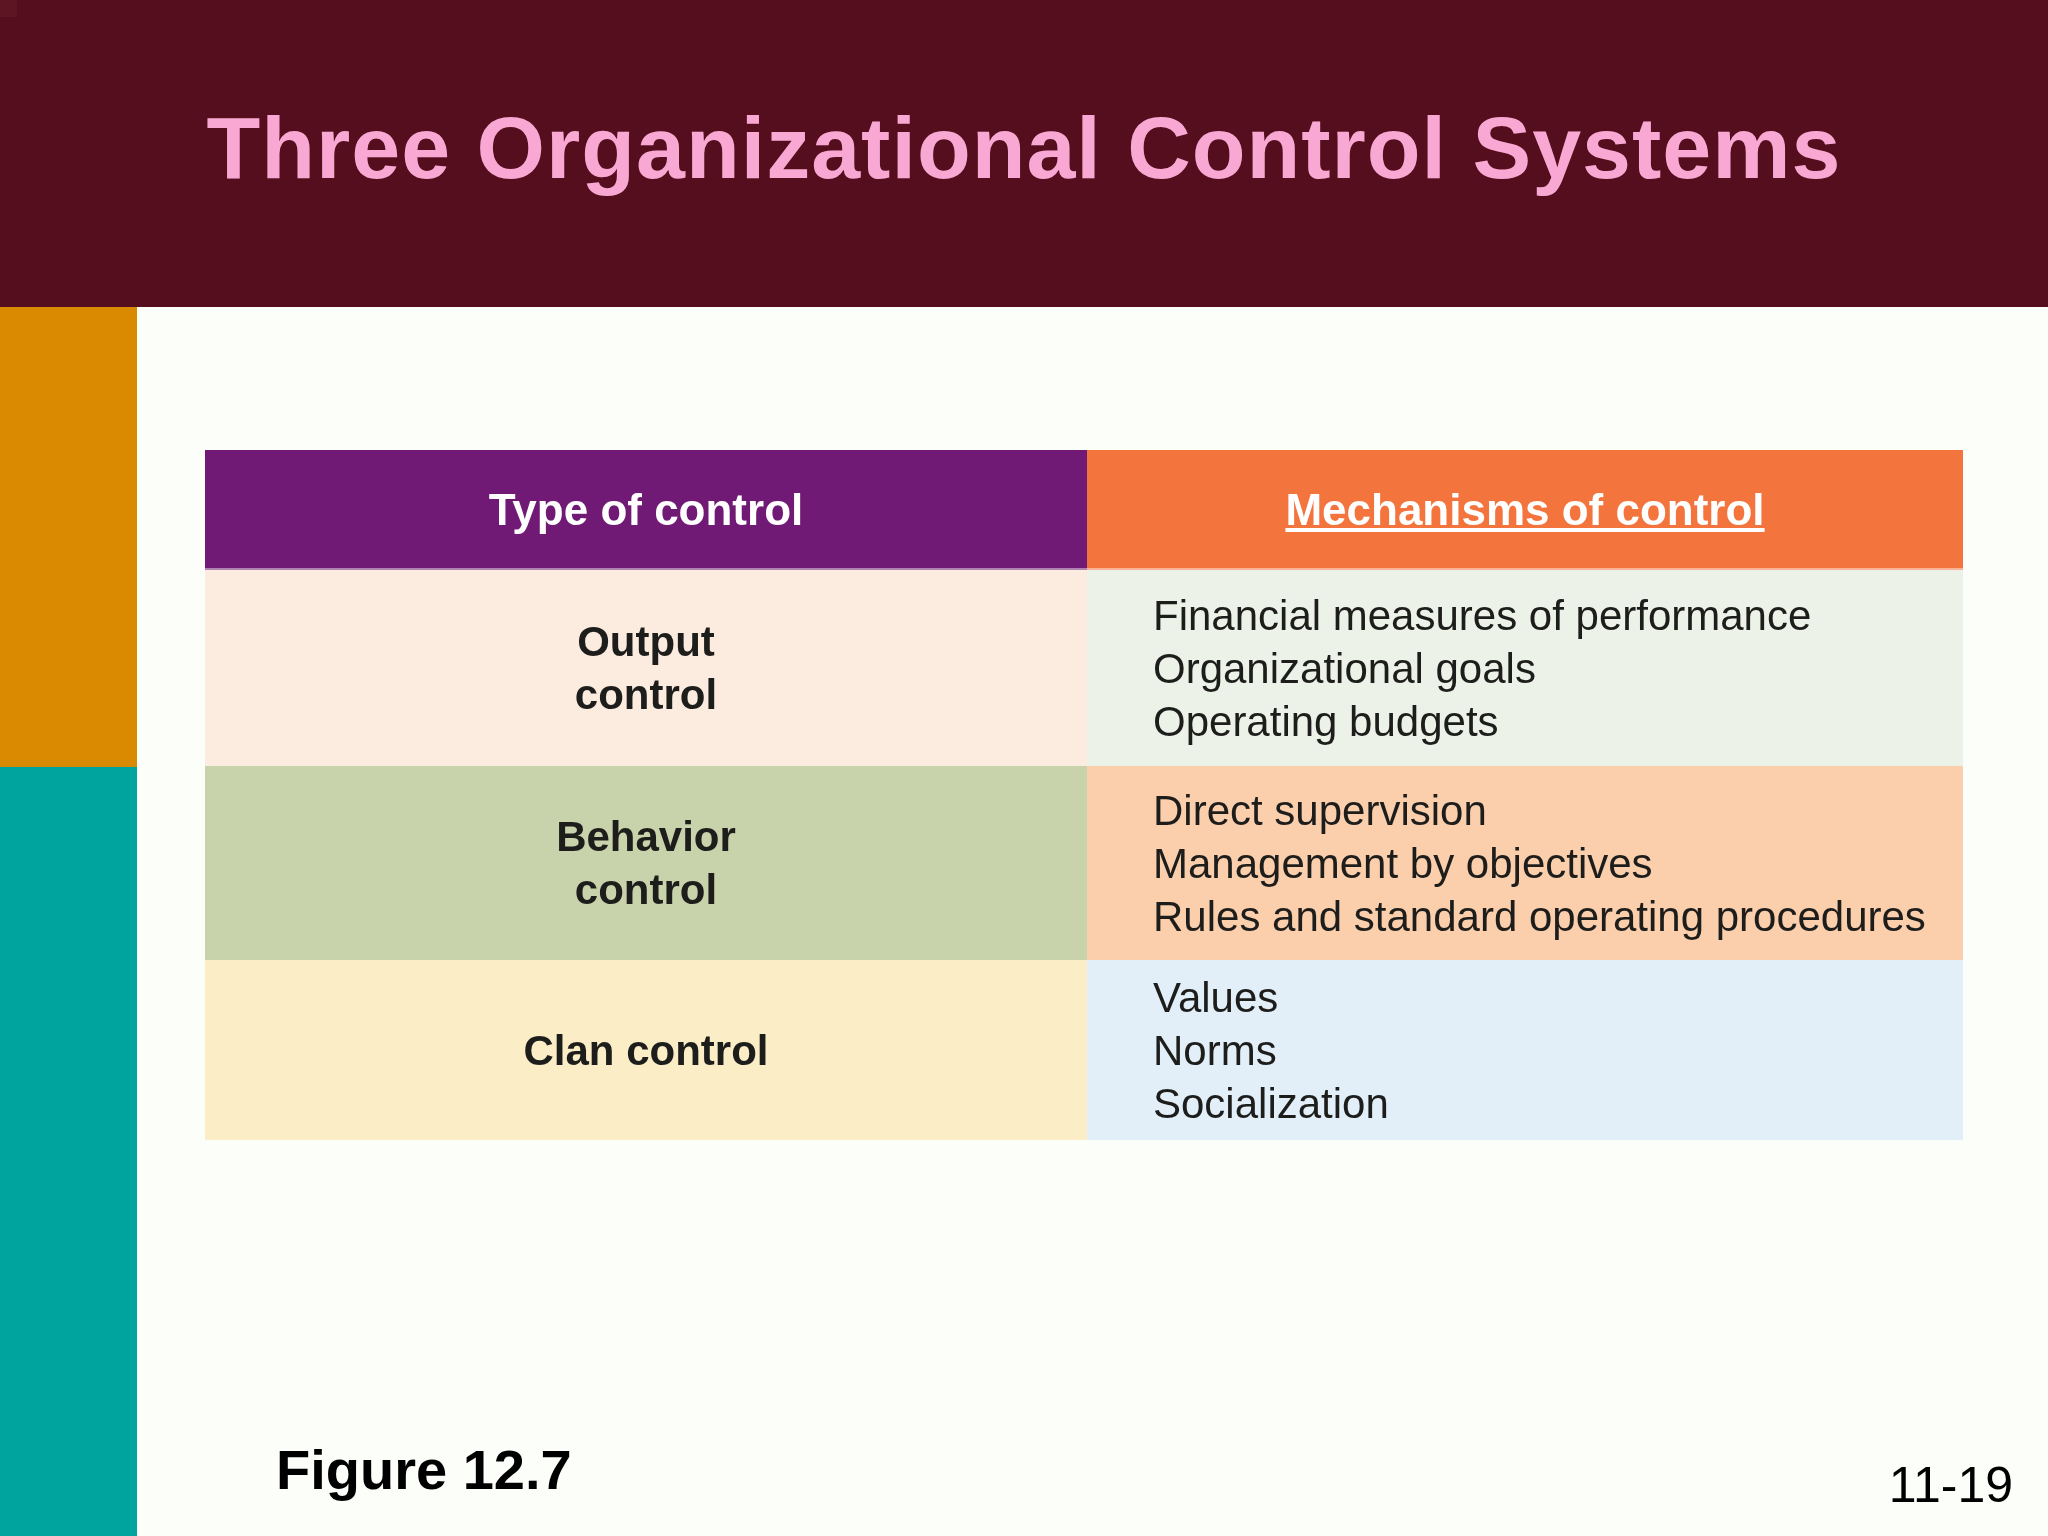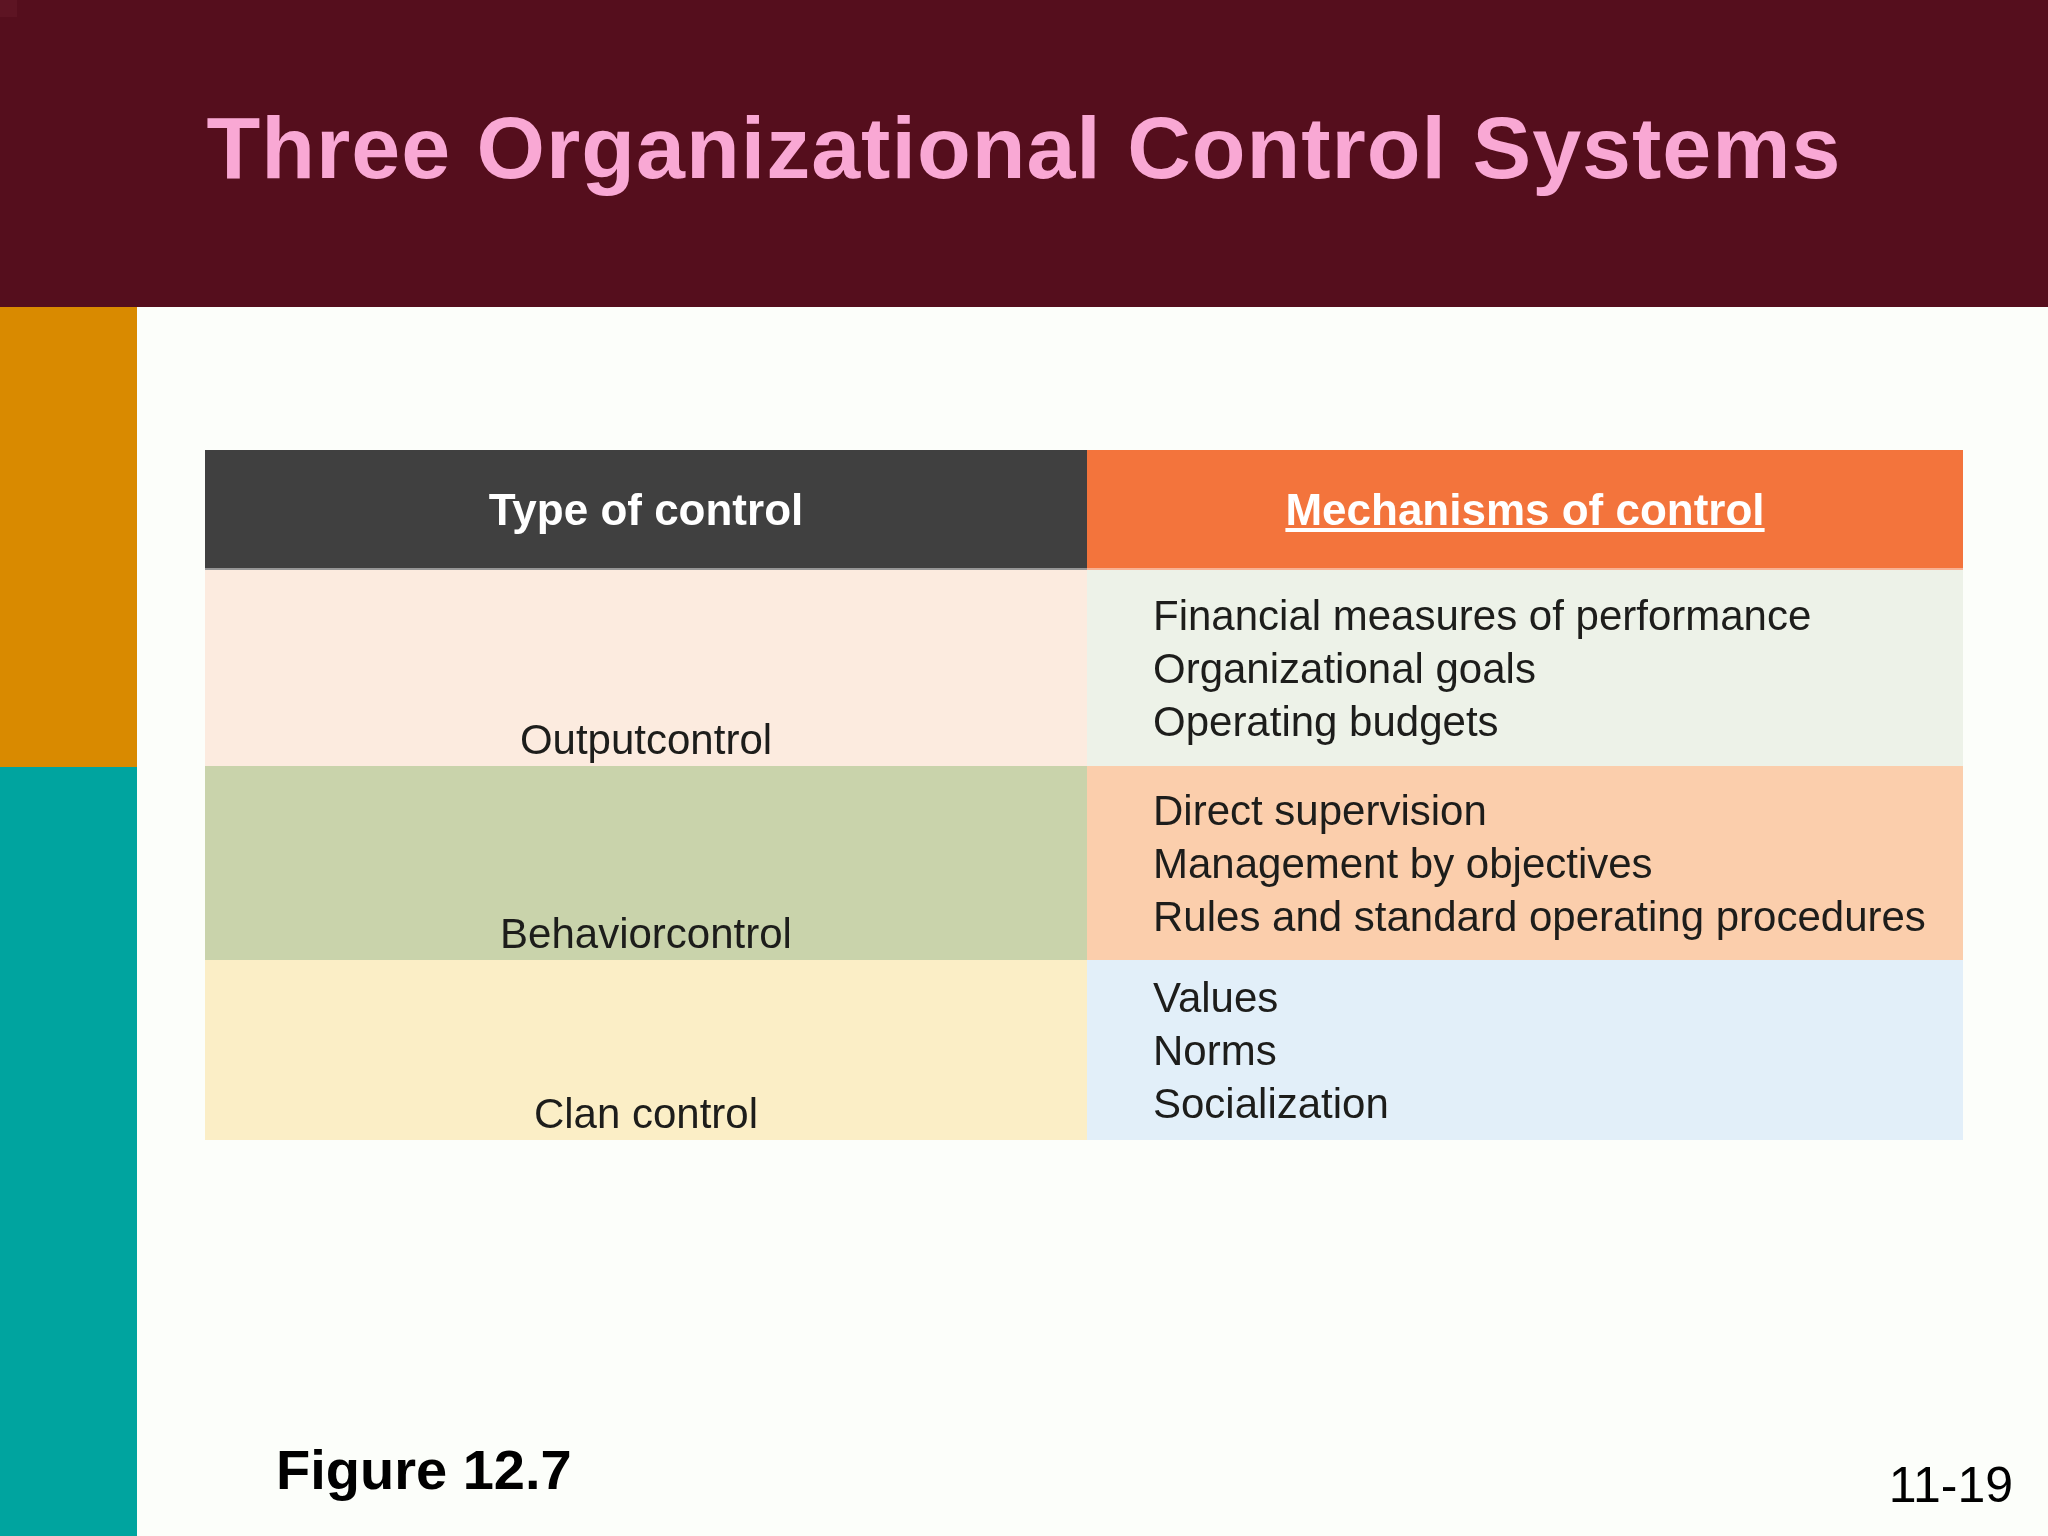--- a/index.html
+++ b/index.html
@@ -74,24 +74,25 @@
     font-weight: bold;
     box-shadow: inset 0 -2px 0 rgba(255,255,255,0.45);
   }
   .cell {
     color: #1d1d1b;
     font-size: 42px;
     line-height: 53px;
   }
   .type-cell {
     display: flex;
-    flex-direction: row;
-    align-items: flex-end;
+    flex-direction: column;
+    align-items: center;
     justify-content: center;
     text-align: center;
+    font-weight: bold;
   }
   .mech-cell {
     display: flex;
     flex-direction: column;
     justify-content: center;
     padding-left: 66px;
     padding-right: 20px;
   }
 
   
@@ -117,21 +118,21 @@
 <div class="header-band" style="background-color: rgb(85, 14, 29);">
   <h1 class="slide-title">Three Organizational Control Systems</h1>
 </div>
 <div class="corner-accent" style="background-color: rgb(93, 20, 35);"></div>
 
 <div class="sidebar-orange" style="background-color: rgb(217, 138, 0);"></div>
 <div class="sidebar-teal" style="background-color: rgb(0, 164, 159);"></div>
 
 <div class="control-table">
 
-  <div class="th" style="background-color: #404040;">
+  <div class="th" style="background-color: #701a75;">
     <span>Type of control</span>
   </div>
   <div class="th" style="background-color: rgb(243, 116, 60); text-decoration: underline;">
     <span>Mechanisms of control</span>
   </div>
 
   <div class="cell type-cell" style="background-color: rgb(252, 235, 223);">
     <span>Output</span>
     <span>control</span>
   </div>

